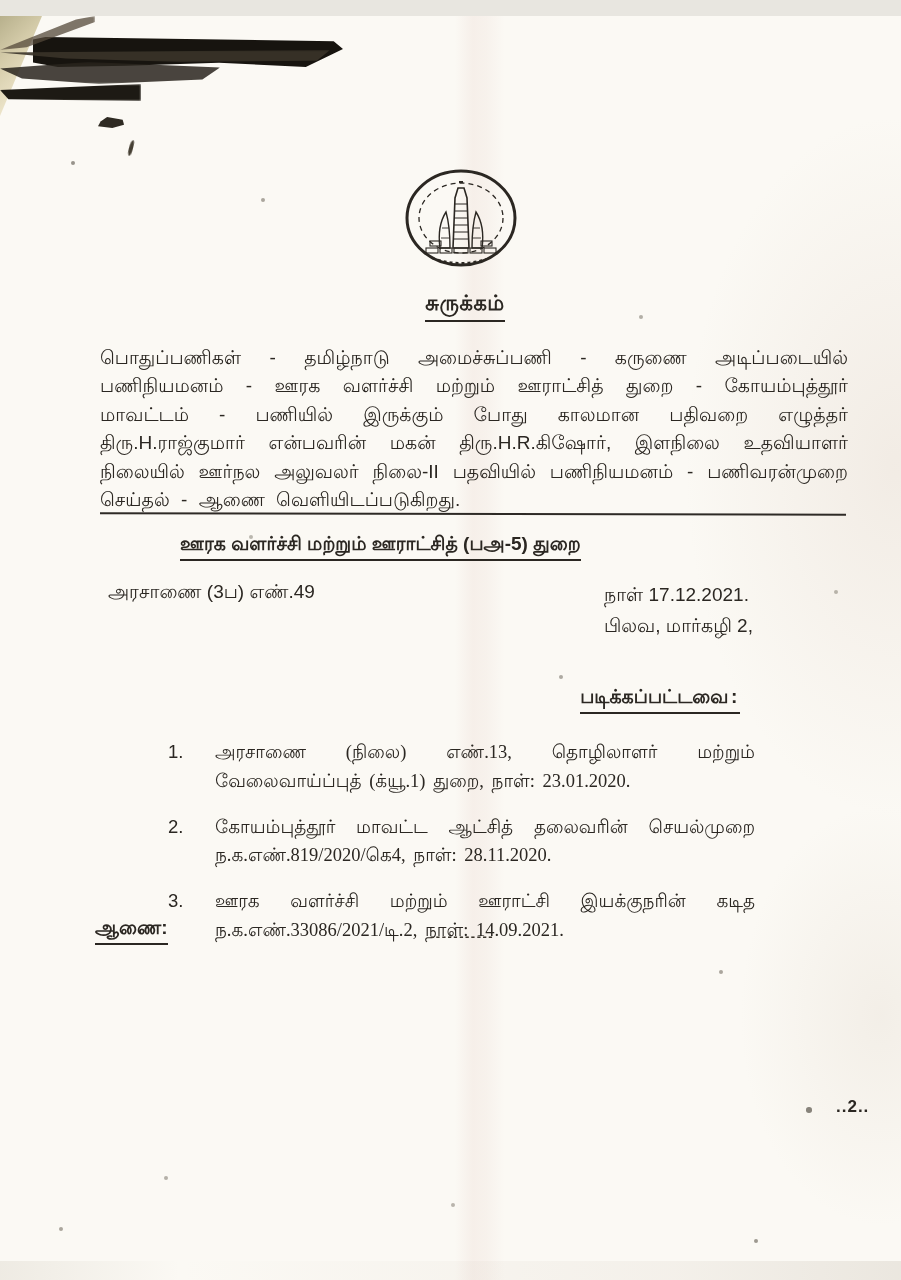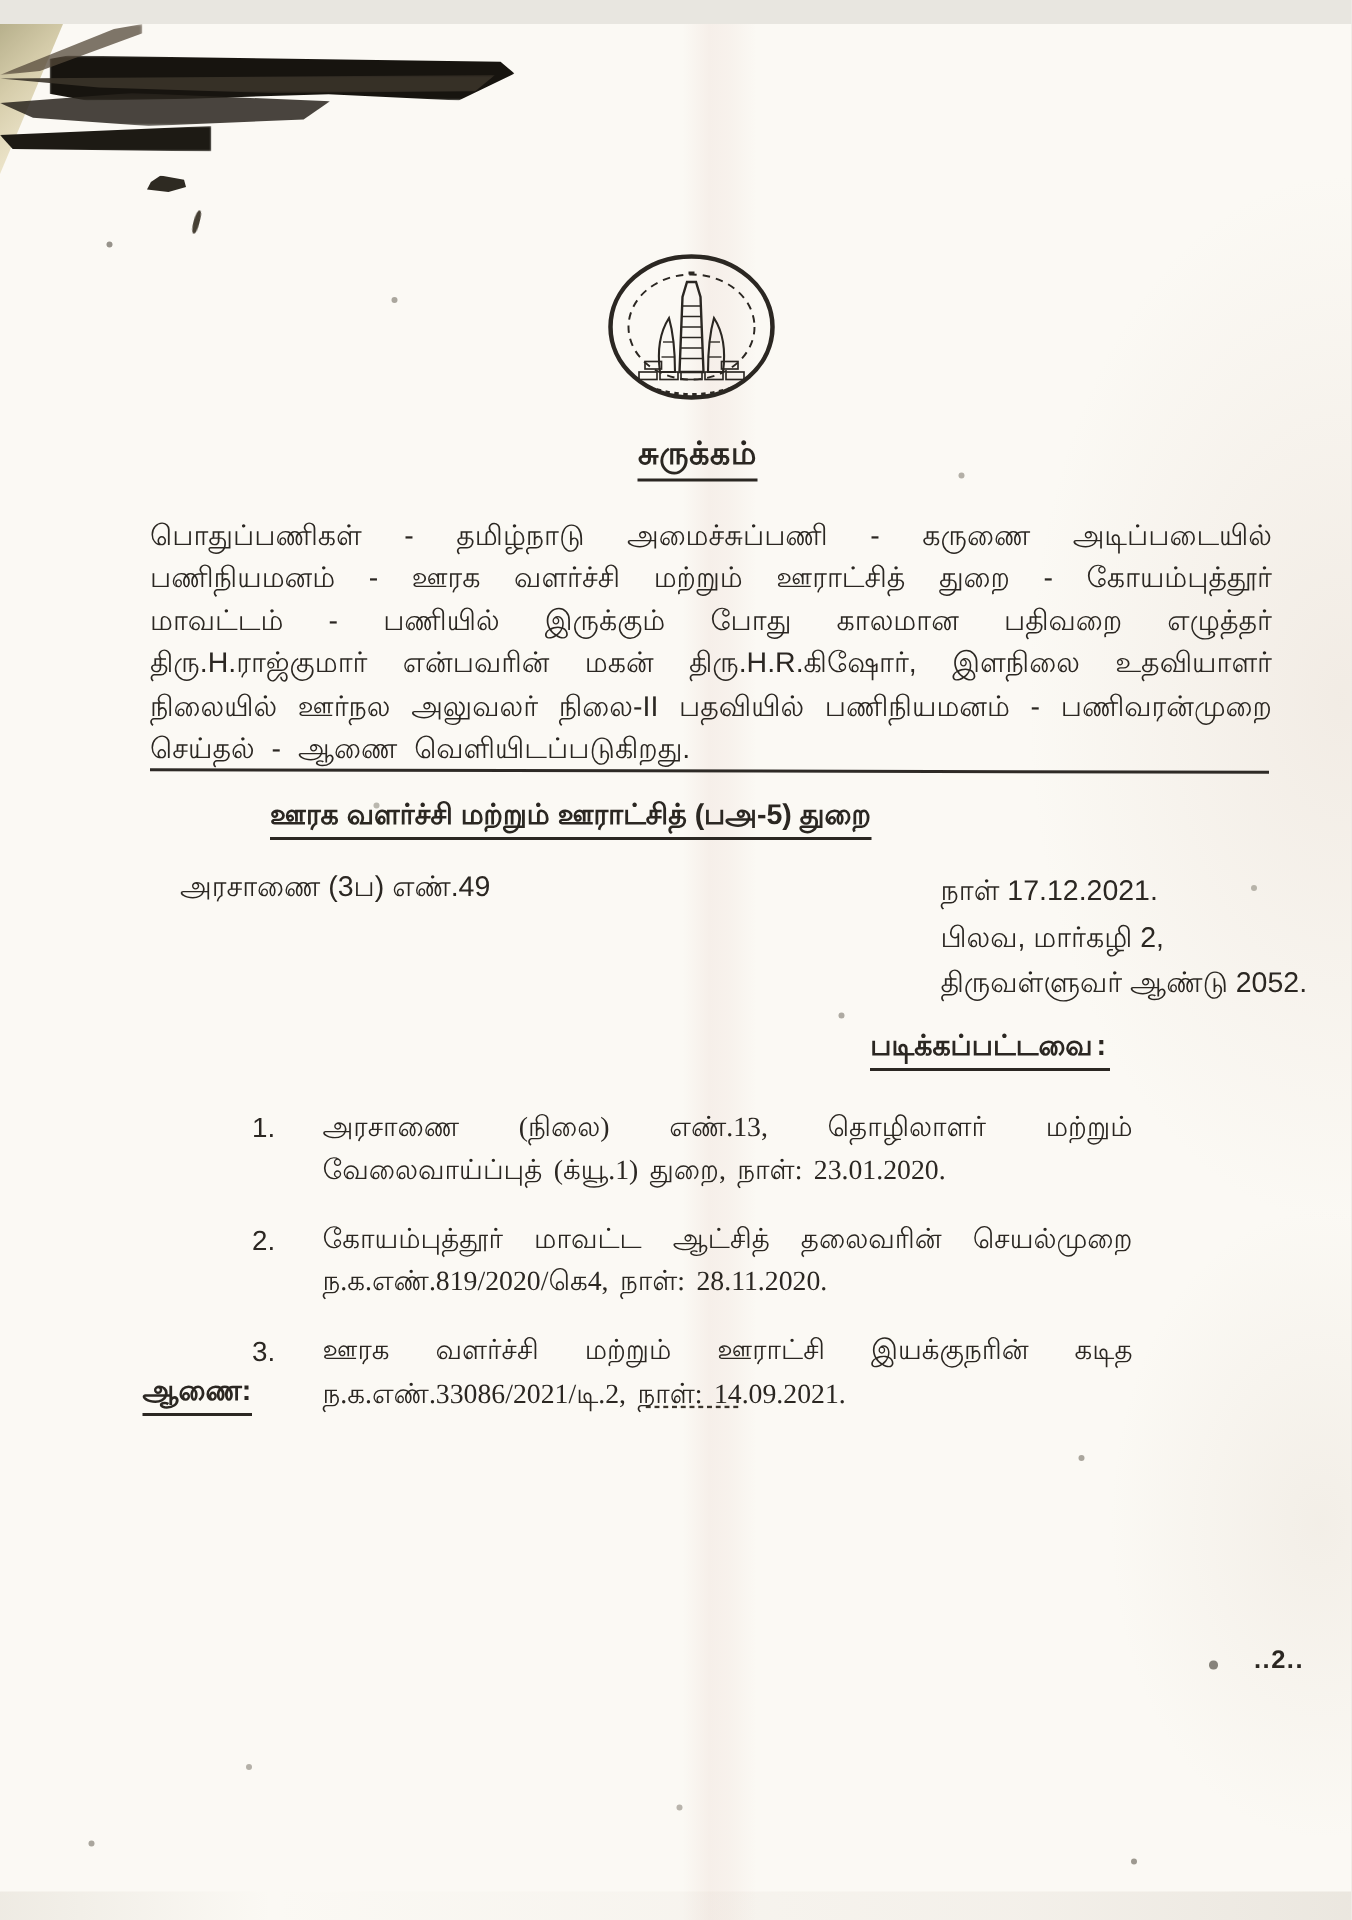--- a/index.html
+++ b/index.html
@@ -46,22 +46,22 @@
   .stain-right{position:absolute;top:1245px;left:0;width:901px;height:35px;
     background:linear-gradient(90deg,rgba(180,170,150,.18),rgba(180,170,150,0) 20%,rgba(190,175,160,.12) 75%,rgba(170,158,140,.2));}
   
   .abs{position:absolute;}
   .emblem{top:152px;left:404px;width:114px;height:110px;}
   .doc-title{top:275px;left:370px;width:190px;text-align:center;font-size:21px;font-weight:bold;letter-spacing:.5px;}
   .u{border-bottom:2px solid #2b2722;padding-bottom:2px;display:inline-block;}
   .abstract{top:328px;left:100px;width:748px;font-size:19px;line-height:28.4px;text-align:justify;word-spacing:6px;}
   .rule{top:497px;left:100px;width:746px;height:2px;background:#2e2a26;transform:rotate(.12deg);}
   .dept{top:517px;left:180px;width:580px;font-size:19px;font-weight:bold;}
-  .go-number{top:565px;left:120px;font-size:19px;}
-  .date-block{top:564px;left:627px;font-size:19px;line-height:30.5px;}
+  .go-number{top:565px;left:108px;font-size:19px;}
+  .date-block{top:564px;left:604px;font-size:19px;line-height:30.5px;}
   .read-head{top:671px;left:540px;width:240px;text-align:center;font-size:19px;font-weight:bold;font-family:Liberation Mono, monospace;}
   .read-list{top:722px;left:168px;width:590px;}
   .read-item{display:flex;margin-bottom:17px;}
   .read-num{width:47px;flex:none;font-size:18.5px;line-height:28.8px;}
   .read-text{width:540px;font-size:18.5px;line-height:28.8px;text-align:justify;word-spacing:3px;font-family:Liberation Serif, serif;}
   .separator{top:913px;left:430px;font-size:13px;letter-spacing:1.5px;font-weight:bold;color:#3a342c;}
   .order-head{top:901px;left:95px;font-size:19px;font-weight:bold;}
   .order-para{top:996px;left:88px;width:758px;font-size:19.5px;line-height:31px;text-align:justify;text-indent:48px;word-spacing:2px;}
   .footer-page{top:1081px;left:836px;font-size:17px;font-weight:bold;letter-spacing:1px;}
 </style>
@@ -125,21 +125,20 @@
   <div class="abs rule"></div>
 
   <div class="abs dept">
     <span class="u">ஊரக வளர்ச்சி மற்றும் ஊராட்சித் (பஅ-5) துறை</span>
   </div>
 
   <div class="abs go-number">அரசாணை (3ப) எண்.49</div>
   <div class="abs date-block">
     <div>நாள் 17.12.2021.</div>
     <div>பிலவ, மார்கழி 2,</div>
-    <div>திருவள்ளுவர் ஆண்டு 2052.</div>
   </div>
 
   <div class="abs read-head">
     <span class="u">படிக்கப்பட்டவை:</span>
   </div>
 
   <div class="abs read-list">
     <div class="read-item">
       <div class="read-num">1.</div>
       <div class="read-text">அரசாணை (நிலை) எண்.13, தொழிலாளர் மற்றும் வேலைவாய்ப்புத் (க்யூ.1) துறை, நாள்: 23.01.2020.</div>

